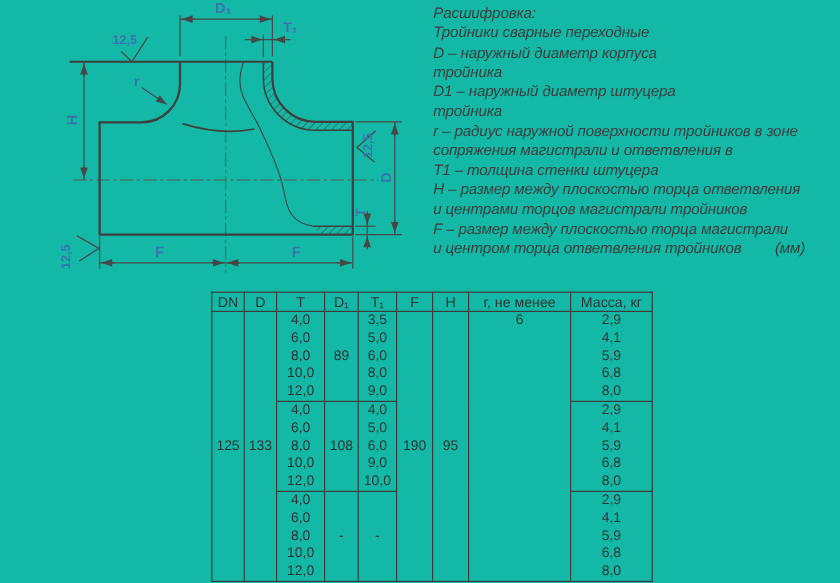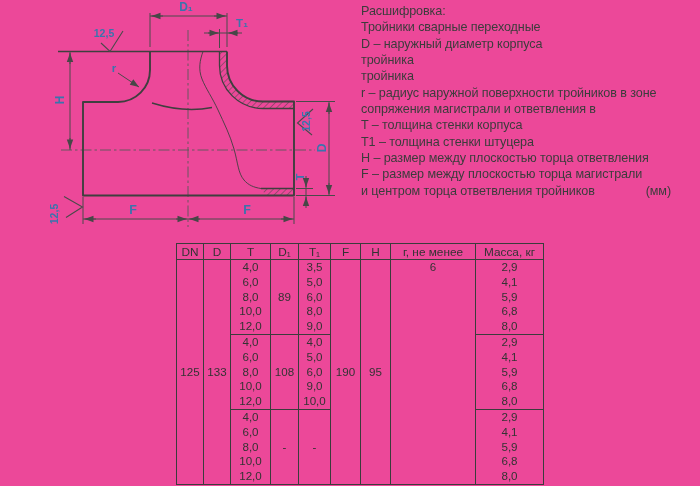--- a/index.html
+++ b/index.html
@@ -1,23 +1,23 @@
 <!DOCTYPE html>
 <html><head>
 <meta charset="utf-8">
 <style>
   html,body { margin:0; padding:0; background:#ffffff; }
   .page {
-    position:relative; width:700px; height:486px; background:#ec4899;
+    position:relative; width:700px; height:486px; background:#14b8a6;
     font-family:"Liberation Sans","DejaVu Sans",sans-serif; overflow:hidden;
   }
   
   .legend {
     position:absolute; left:361px; top:3px; width:322px;
-    color:#3c3c3c; font-size:12.6px; line-height:16.35px; letter-spacing:-0.1px;
+    color:#3c3c3c; font-size:12.6px; line-height:16.35px; letter-spacing:-0.1px;font-style:italic;
   }
   .legend div { white-space:nowrap; }
   .legend-last { display:flex; justify-content:space-between; padding-right:12px;text-align:center; }
   
   table.spec {
     position:absolute; left:176px; top:243px; width:367px;
     border-collapse:collapse; table-layout:fixed;
     color:#333; font-size:11.6px;
   }
   table.spec th, table.spec td {
@@ -124,26 +124,27 @@
       <text class="dim" x="247" y="214" font-size="12.5">F</text>
       <text class="dim" transform="translate(58,214) rotate(-90)" font-size="10.5">12,5</text>
     </g>
   </svg>
 
   <div class="legend">
     <div>Расшифровка:</div>
     <div>Тройники сварные переходные</div>
     <div>D – наружный диаметр корпуса</div>
     <div>тройника</div>
+    <div>D1 – наружный диаметр штуцера</div>
     <div>тройника</div>
     <div>r – радиус наружной поверхности тройников в зоне</div>
     <div>сопряжения магистрали и ответвления в</div>
-    <div>T – толщина стенки корпуса</div>
     <div>T1 – толщина стенки штуцера</div>
     <div>H – размер между плоскостью торца ответвления</div>
+    <div>и центрами торцов магистрали тройников</div>
     <div>F – размер между плоскостью торца магистрали</div>
     <div class="legend-last">
       <span>и центром торца ответвления тройников</span>
       <span>(мм)</span>
     </div>
   </div>
 
   <table class="spec">
     <colgroup>
       <col style="width:27px">

